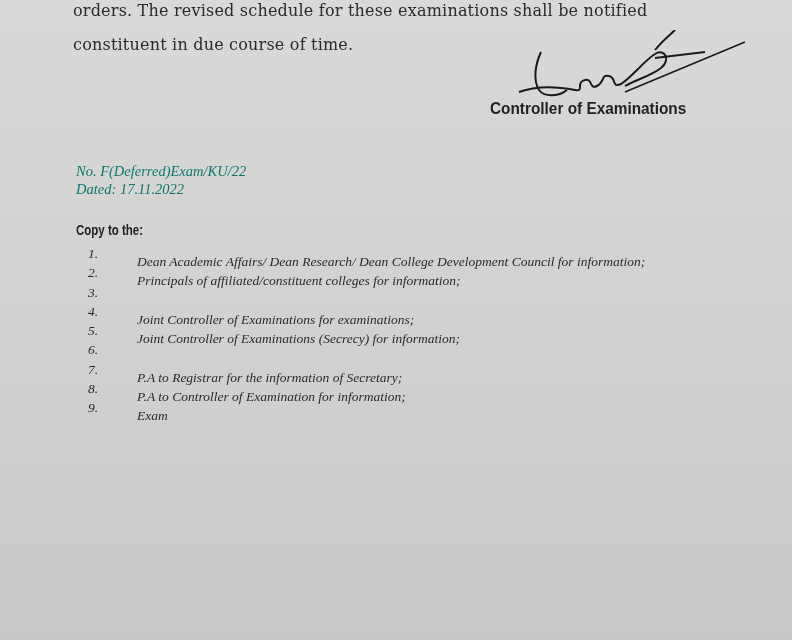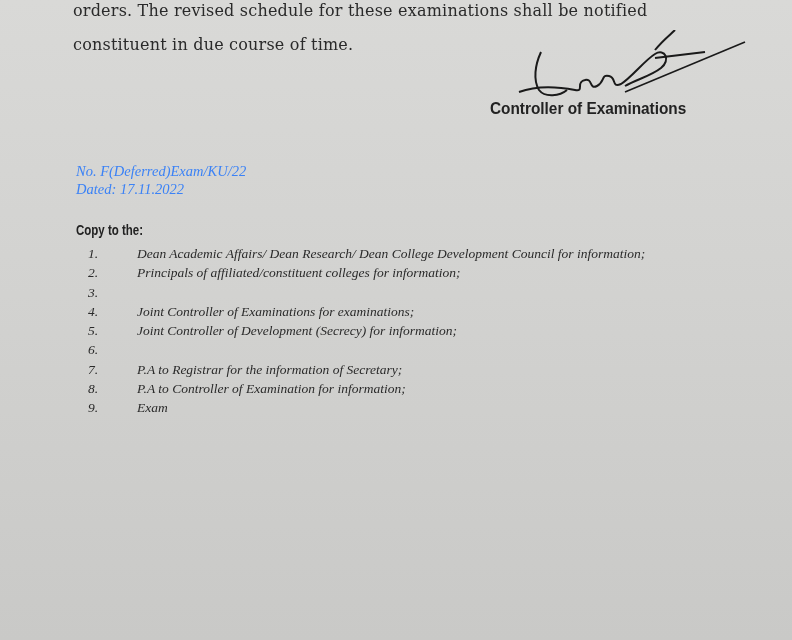--- a/index.html
+++ b/index.html
@@ -18,36 +18,36 @@
       position: absolute; left: 505px; top: 30px; width: 250px; height: 80px;
     }
     .sig-title {
       position: absolute; left: 490px; top: 100px;
       font-family: "Liberation Sans", sans-serif; font-weight: bold; font-size: 16px;
       color: #222; transform: scaleX(0.96); transform-origin: left;
     }
     .ref {
       position: absolute; left: 76px; top: 162px;
       font-family: "Liberation Serif", serif; font-style: italic; font-size: 14.5px;
-      line-height: 18px; color: #3b82f6;
+      line-height: 18px; color: #0f766e;
     }
     .ref div { white-space: nowrap; }
     .copy-heading {
       position: absolute; left: 76px; top: 222px;
       font-family: "Liberation Sans", sans-serif; font-weight: bold; font-size: 14px;
       color: #222; transform: scaleX(0.82); transform-origin: left;
     }
     .copy-list {
       position: absolute; left: 88px; top: 244px; margin: 0; padding: 0; list-style: none;
       font-family: "Liberation Serif", serif; font-style: italic; font-size: 13.5px;
       color: #2a2a2a;
     }
     .copy-list li { display: flex; height: 19.3px; line-height: 19.3px; white-space: nowrap; }
     .copy-list .num { width: 49px; }
-    .copy-list .txt { transform-origin: left; }
+    .copy-list .txt { transform-origin: left; margin-top: 8px; }
   </style>
 </head>
 <body>
 
 <div class="para">
   <span>orders. The revised schedule for these examinations shall be notified</span>
   <span>constituent in due course of time.</span>
 </div>
 
 <svg class="signature" viewBox="0 0 250 80">
@@ -78,21 +78,21 @@
     </li>
   <li>
       <span class="num">3.</span>
     </li>
   <li>
       <span class="num">4.</span>
       <span class="txt">Joint Controller of Examinations for examinations;</span>
     </li>
   <li>
       <span class="num">5.</span>
-      <span class="txt">Joint Controller of Development (Secrecy) for information;</span>
+      <span class="txt">Joint Controller of Examinations (Secrecy) for information;</span>
     </li>
   <li>
       <span class="num">6.</span>
     </li>
   <li>
       <span class="num">7.</span>
       <span class="txt">P.A to Registrar for the information of Secretary;</span>
     </li>
   <li>
       <span class="num">8.</span>

